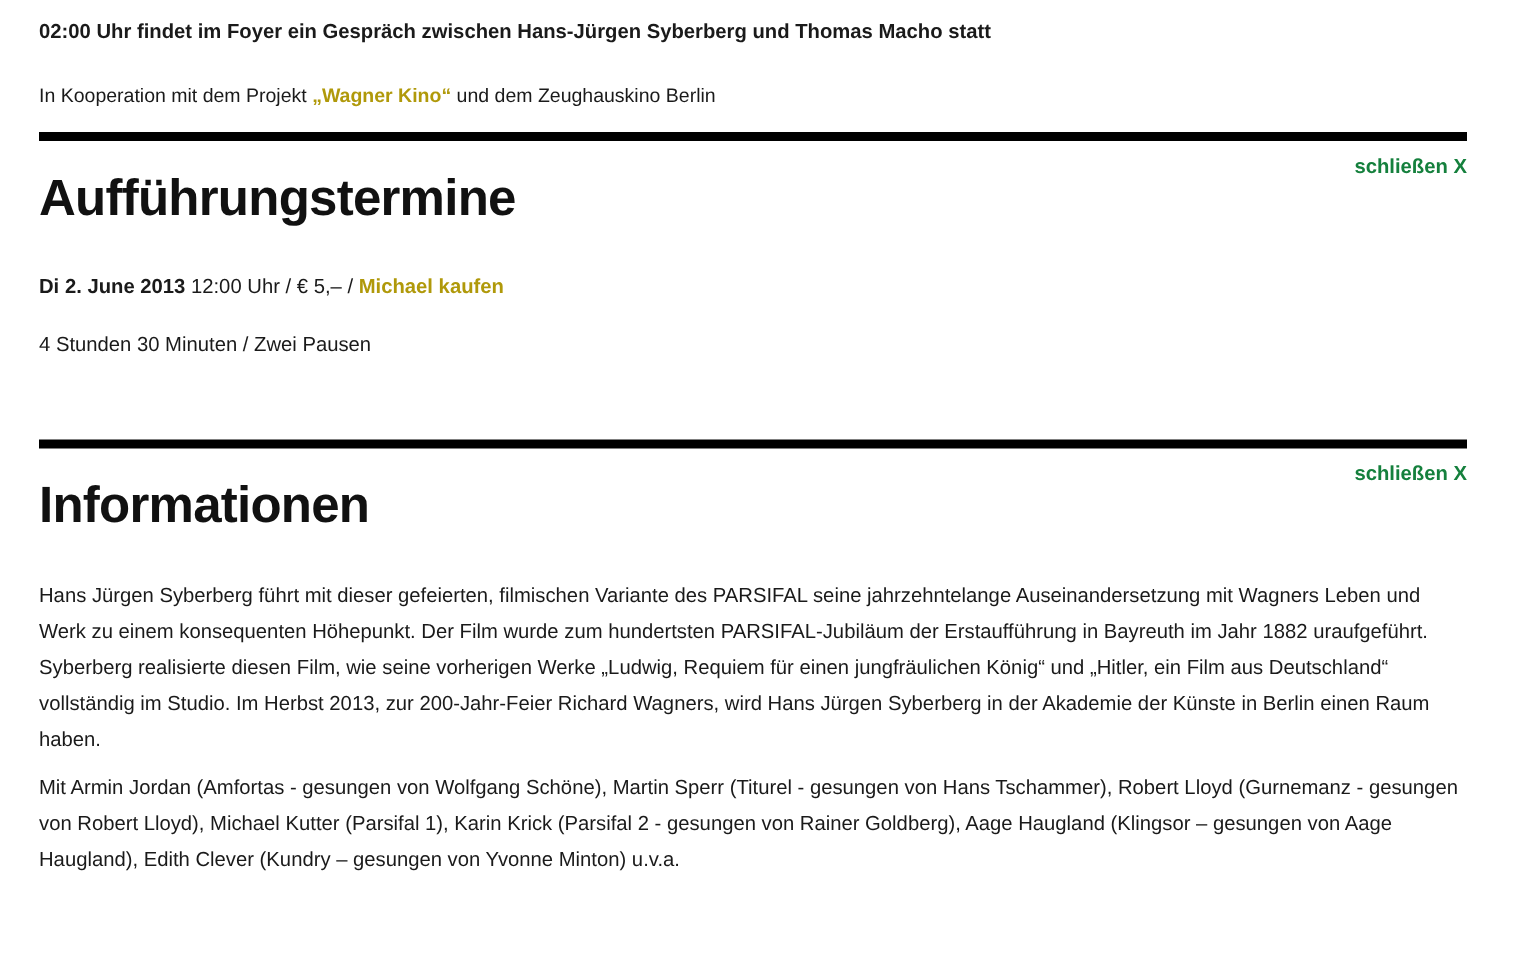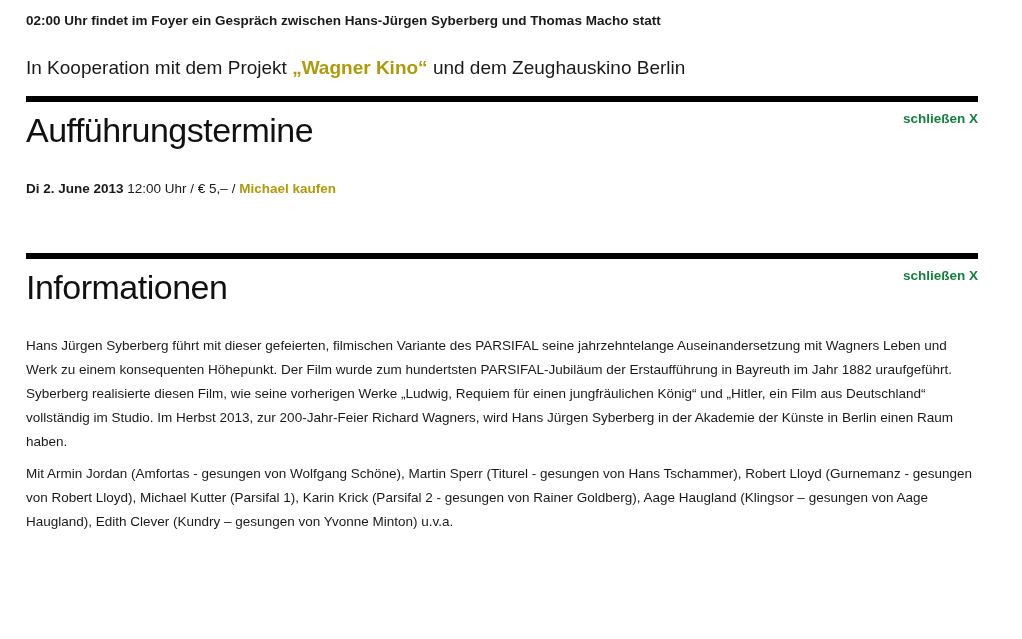--- a/index.html
+++ b/index.html
@@ -15,21 +15,21 @@
     padding: 6px 44px 0 26px;
   }
   .note {
     margin-top: 6px;
     font-size: 13.5px;
     font-weight: bold;
     line-height: 1.3;
   }
   .coop {
     margin-top: 26px;
-    font-size: 19px;
+    font-size: 13px;
     line-height: 1.3;
   }
   .accent-link {
     color: #b0990a;
     font-weight: bold;
     text-decoration: none;
     cursor: pointer;
   }
   .rule {
     height: 6px;
@@ -37,24 +37,24 @@
   }
   .rule-1 { margin-top: 16px; }
   .rule-2 { margin-top: 55px; }
   .section-head {
     display: flex;
     justify-content: space-between;
     align-items: flex-start;
   }
   .section-head h1 {
     font-size: 34px;
-    font-weight: normal;
+    font-weight: bold;
     letter-spacing: -0.5px;
     line-height: 1.2;
-    margin-top: 8px;
+    margin-top: 18px;
     color: #111111;
   }
   .close-link {
     margin-top: 9px;
     font-size: 13.5px;
     font-weight: bold;
     color: #15803d;
     text-decoration: none;
     cursor: pointer;
     white-space: nowrap;
@@ -96,20 +96,21 @@
   <div>
     <div class="section-head">
       <h1>Aufführungstermine</h1>
       <a class="close-link">schließen X</a>
     </div>
 
     <div class="date-line">
       <span class="date-bold">Di 2. June 2013</span><span> 12:00 Uhr / € 5,– / </span><a class="accent-link">Michael kaufen</a>
     </div>
 
+    <div class="duration-line">4 Stunden 30 Minuten / Zwei Pausen</div>
   </div>
 
   <div class="rule rule-2"></div>
 
   <div>
     <div class="section-head">
       <h1>Informationen</h1>
       <a class="close-link">schließen X</a>
     </div>
 

